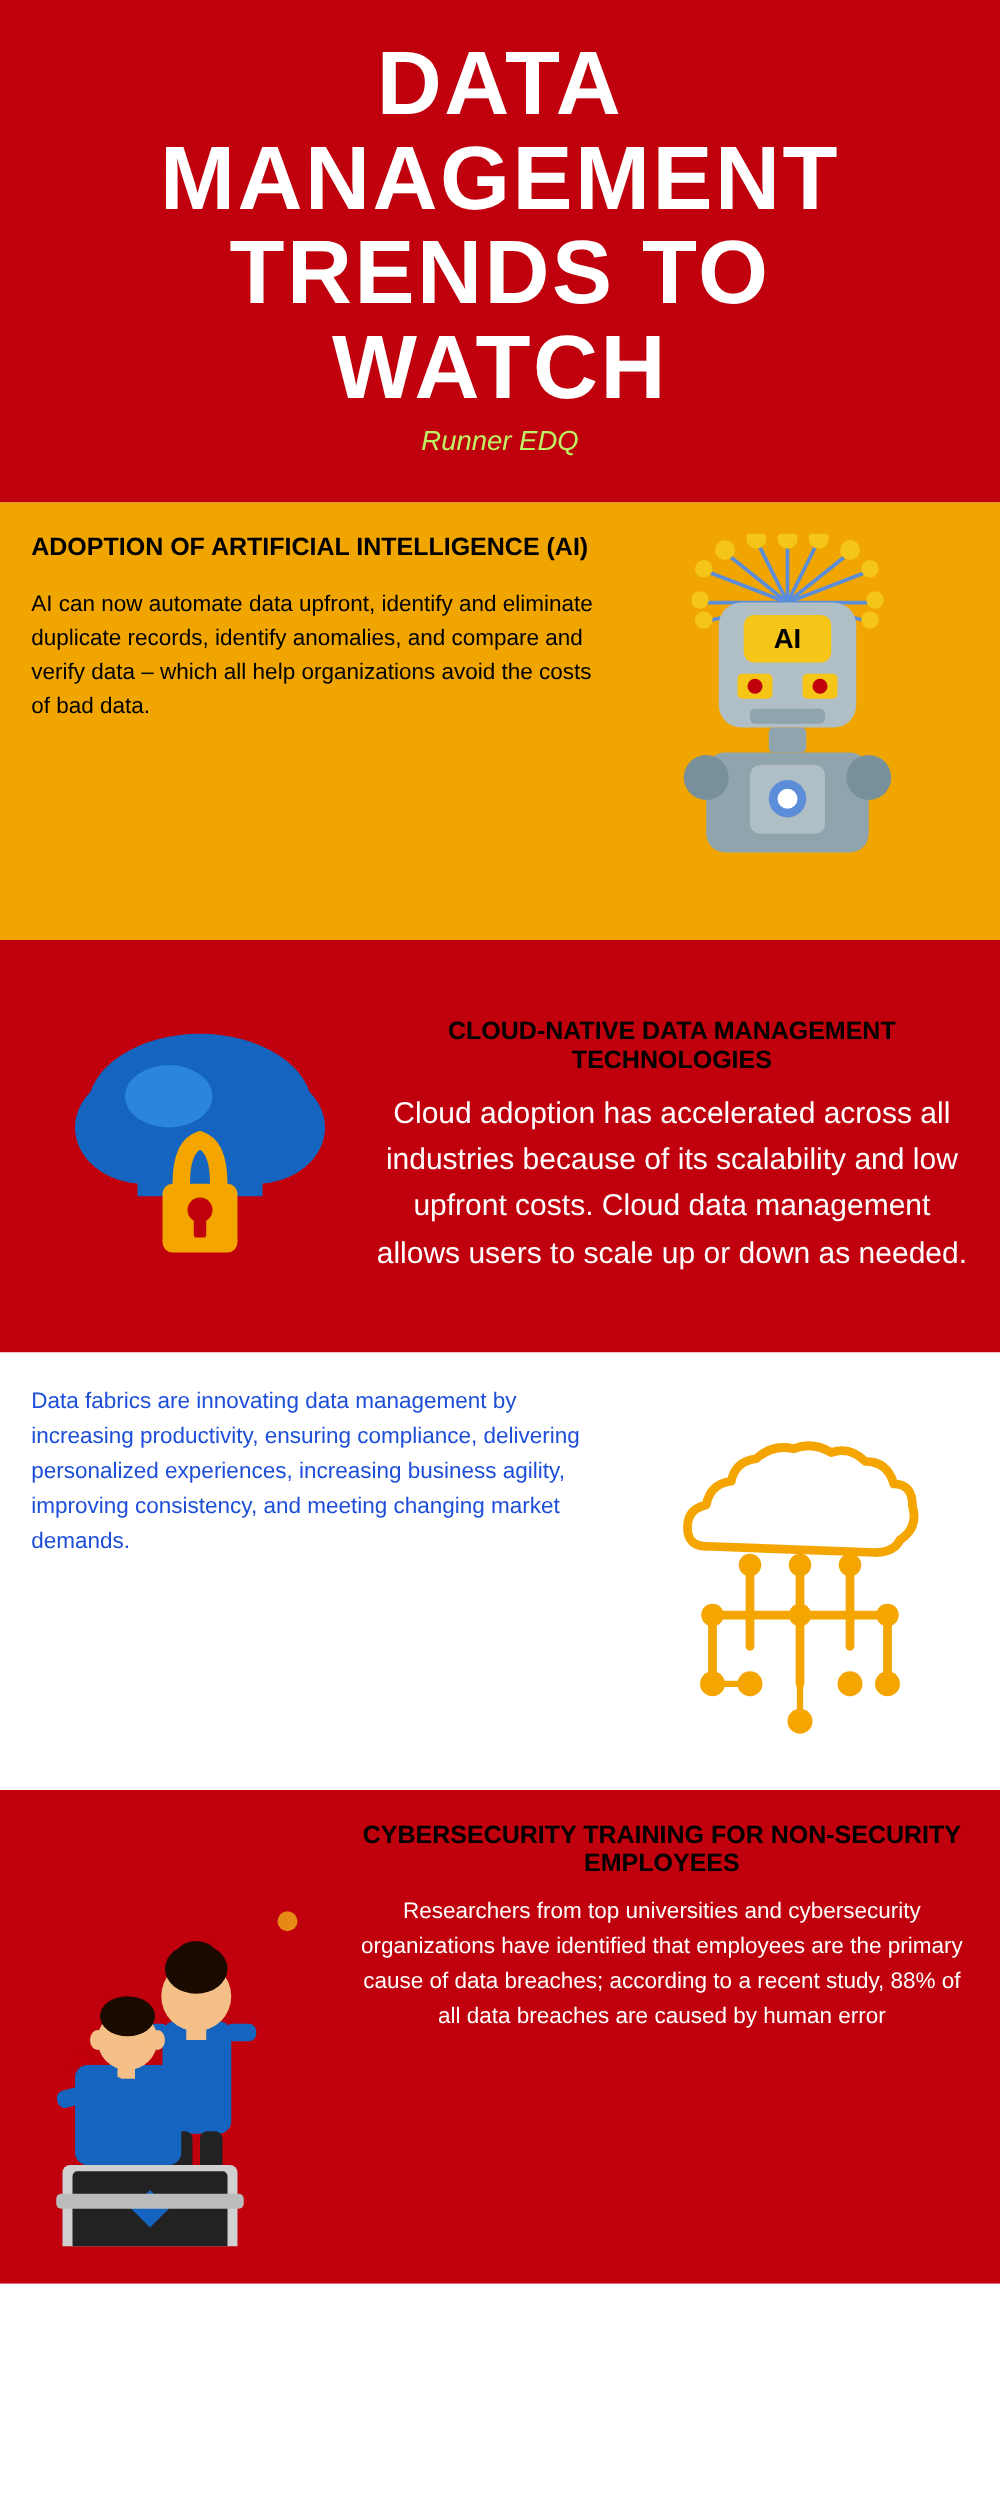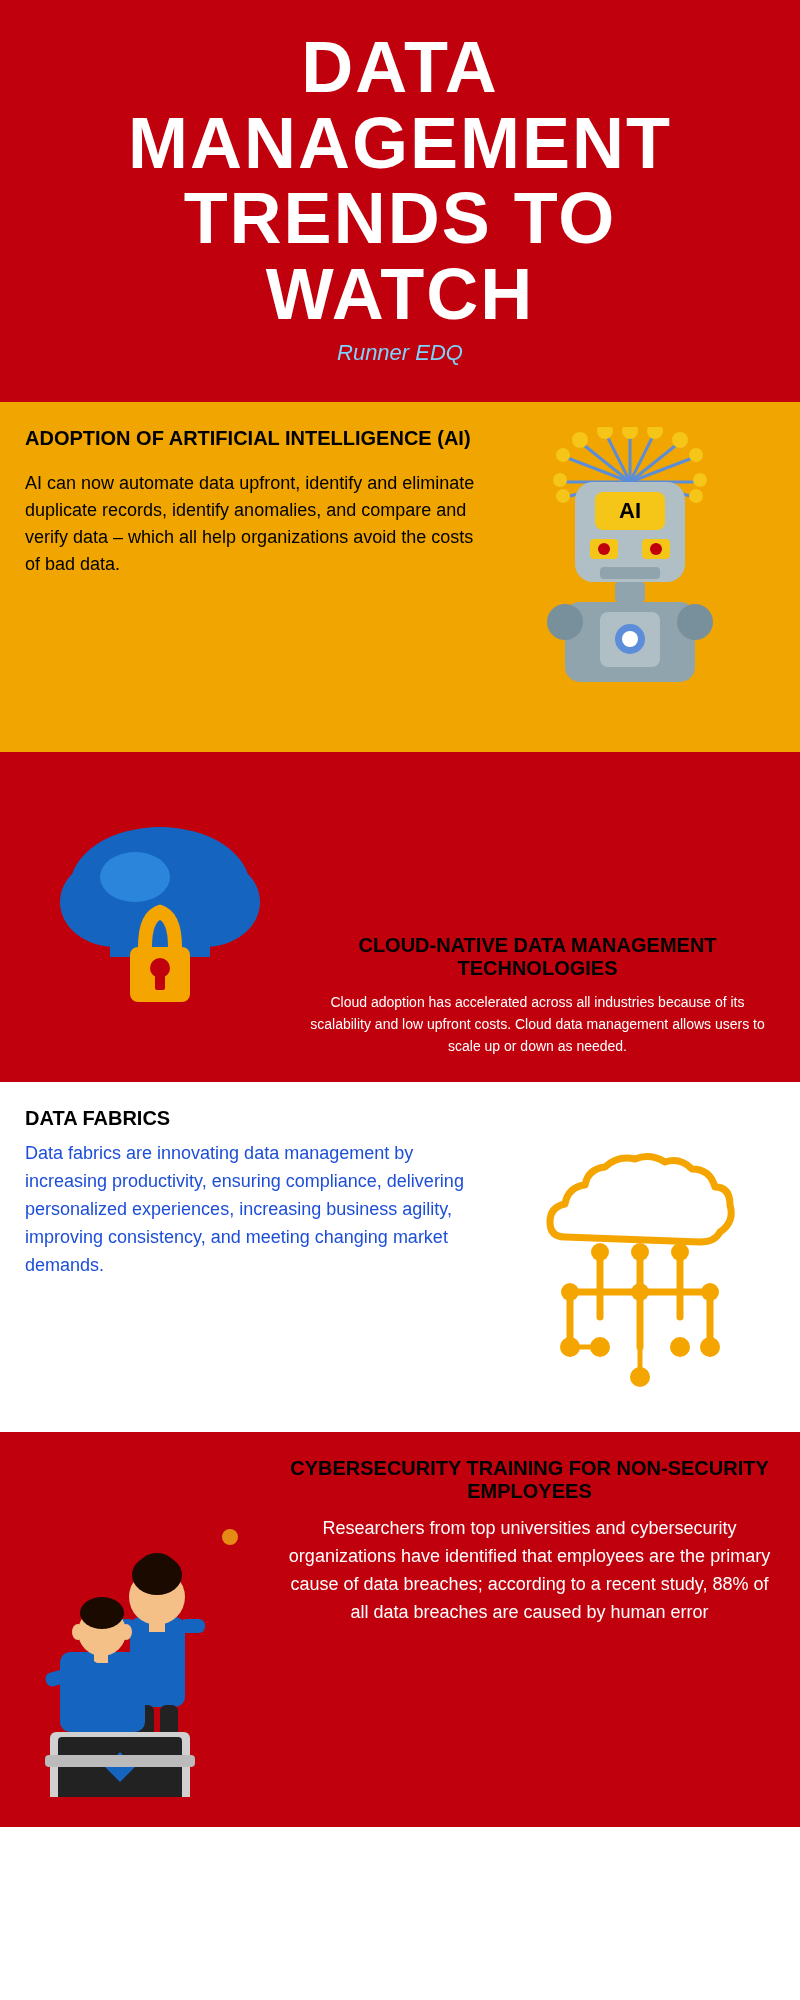--- a/index.html
+++ b/index.html
@@ -17,21 +17,21 @@
     }
     .header h1 {
       color: #fff;
       font-size: 72px;
       font-weight: 900;
       line-height: 1.05;
       text-transform: uppercase;
       letter-spacing: 2px;
     }
     .header .subtitle {
-      color: #7dd3fc;
+      color: #bef264;
       font-size: 22px;
       margin-top: 8px;
       font-style: italic;
     }
 
     
     .section-ai {
       background: #f0a500;
       display: flex;
       align-items: flex-start;
@@ -57,21 +57,21 @@
       flex: 0 0 280px;
       display: flex;
       align-items: flex-end;
       justify-content: center;
     }
 
     
     .section-cloud {
       background: #c0000c;
       display: flex;
-      align-items: flex-end;
+      align-items: center;
       padding: 25px 25px 25px 30px;
       gap: 10px;
     }
     .section-cloud .img-side {
       flex: 0 0 260px;
       display: flex;
       align-items: center;
       justify-content: center;
     }
     .section-cloud .text-side {
@@ -79,21 +79,21 @@
       text-align: center;
     }
     .section-cloud .text-side .title {
       font-size: 20px;
       font-weight: 900;
       color: #000;
       text-transform: uppercase;
       margin-bottom: 12px;
     }
     .section-cloud .text-side .body {
-      font-size: 14px;
+      font-size: 24px;
       color: #fff;
       line-height: 1.55;
       text-align: center;
     }
 
     
     .section-fabrics {
       background: #fff;
       display: flex;
       align-items: flex-start;
@@ -250,21 +250,20 @@
     </svg>
   </div>
   <div class="text-side">
     <div class="title">CLOUD-NATIVE DATA MANAGEMENT TECHNOLOGIES</div>
     <div class="body">Cloud adoption has accelerated across all industries because of its scalability and low upfront costs. Cloud data management allows users to scale up or down as needed.</div>
   </div>
 </div>
 
 <div class="section-fabrics">
   <div class="text-side">
-    <div class="title">DATA FABRICS</div>
     <div class="body">Data fabrics are innovating data management by increasing productivity, ensuring compliance, delivering personalized experiences, increasing business agility, improving consistency, and meeting changing market demands.</div>
   </div>
   <div class="img-side">
 
     <svg width="260" height="300" viewBox="0 0 260 300" xmlns="http://www.w3.org/2000/svg">
 
       <g fill="none" stroke="#f5a500" stroke-width="7" stroke-linecap="round" stroke-linejoin="round">
 
         <path d="M55 130 Q40 130 40 115 Q40 100 55 97 Q58 80 75 78 Q78 62 95 60 Q108 48 125 52 Q140 46 155 55 Q170 50 182 62 Q200 62 205 80 Q220 80 220 98 Q225 115 210 125 Q205 135 190 135 Z"></path>
 

